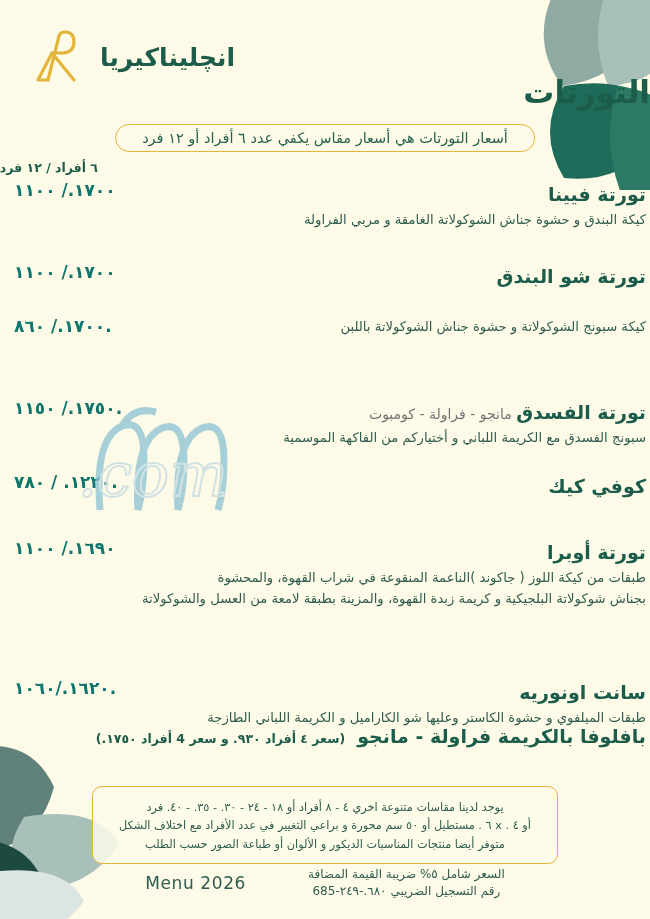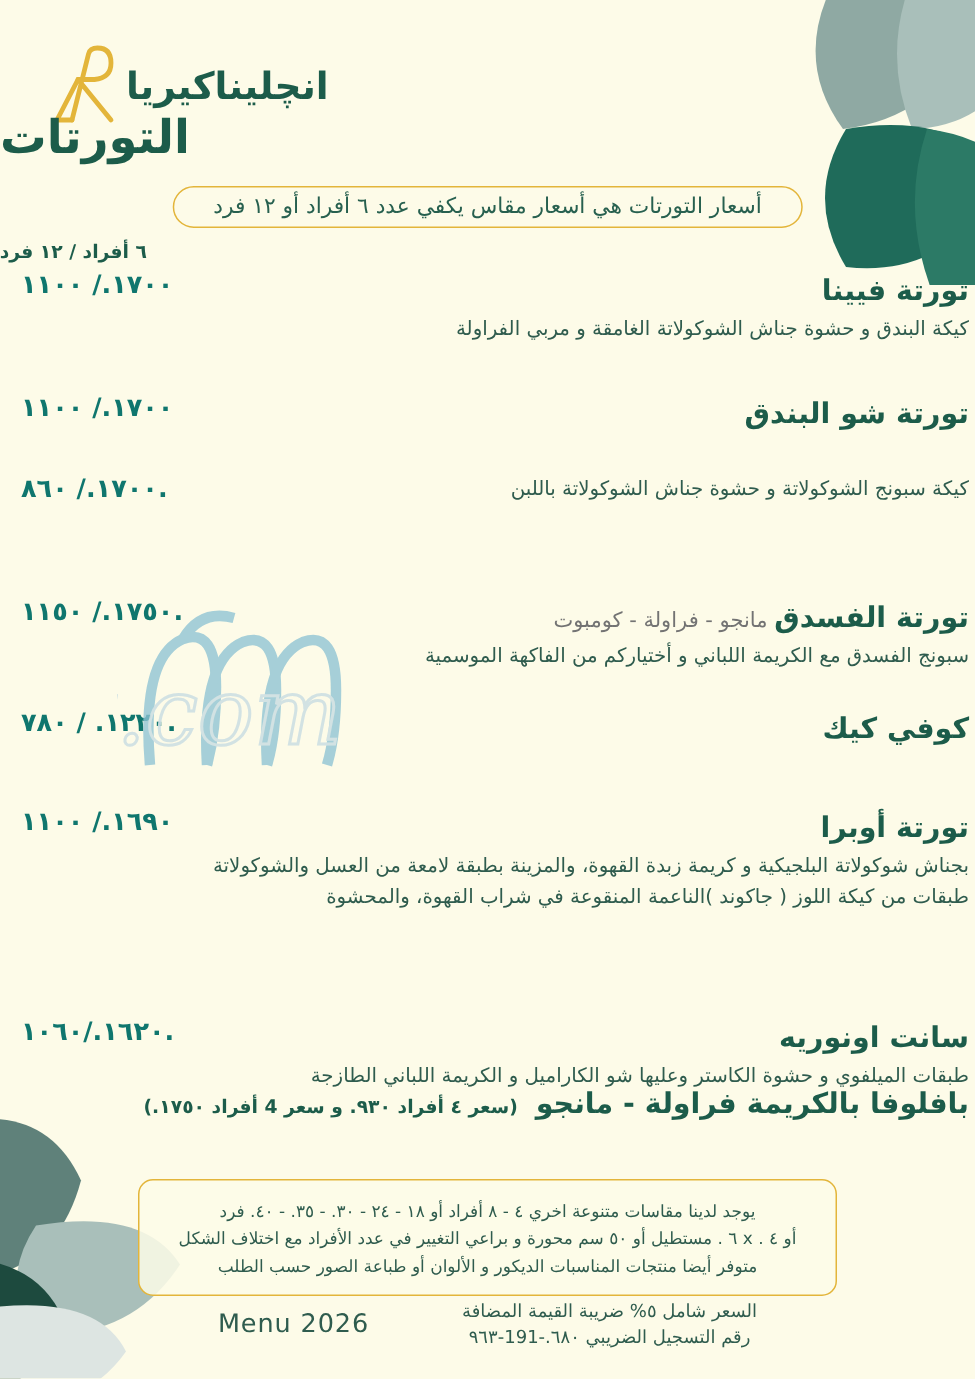--- a/index.html
+++ b/index.html
@@ -20,34 +20,34 @@
   
   .deco { position:absolute; pointer-events:none; }
   #deco-tr { top:-10px; right:-18px; width:210px; height:200px; }
   #deco-bl { bottom:-14px; left:-30px; width:190px; height:190px; }
 
   
   .header { position:relative; height:172px; }
 
   .brand {
     position:absolute; top:28px; left:18px;
-    display:flex; align-items:center; gap:4px;
+    display:flex; align-items:center; gap:20px;
     direction:rtl;
     justify-content:space-between;
   }
   .brand-name {
     font-size:25px; font-weight:bold;
     color:#1c5c4a; letter-spacing:-0.5px;
     white-space:nowrap;
   }
   .brand-mark { width:62px; height:58px; flex:none; }
 
   .section-title {
     position:absolute; top:74px; left:0; right:0;
-    text-align:left;
+    text-align:right;
     font-size:31px; font-weight:bold;
     color:#1c5c4a;
     letter-spacing:0.5px;
   }
 
   .pill {
     position:absolute; top:124px; left:50%;
     transform:translateX(-50%);
     border:1.6px solid #e3b53a;
     border-radius:22px;
@@ -195,22 +195,22 @@
       <div class="item" style="position: absolute; left: 0px; right: 0px; top: 300px;">
         <div class="item-price">١٢٢٠. / ٧٨٠.</div>
         <div class="item-body">
           <div class="item-name"><span>كوفي كيك</span></div>
         </div>
       </div>
       <div class="item" style="position: absolute; left: 0px; right: 0px; top: 366px;">
         <div class="item-price">١٦٩٠./ ١١٠٠</div>
         <div class="item-body">
           <div class="item-name"><span>تورتة أوبرا</span></div>
+          <div class="item-desc">طبقات من كيكة اللوز ( جاكوند )الناعمة المنقوعة في شراب القهوة، والمحشوة</div>
           <div class="item-desc">بجناش شوكولاتة البلجيكية و كريمة زبدة القهوة، والمزينة بطبقة لامعة من العسل والشوكولاتة</div>
-          <div class="item-desc">طبقات من كيكة اللوز ( جاكوند )الناعمة المنقوعة في شراب القهوة، والمحشوة</div>
         </div>
       </div>
       <div class="item" style="position: absolute; left: 0px; right: 0px; top: 474px; margin-top: 32px;">
         <div class="item-price">١٦٢٠./١٠٦٠.</div>
         <div class="item-body">
           <div class="item-name"><span>سانت اونوريه</span></div>
           <div class="item-desc">طبقات الميلفوي و حشوة الكاستر  وعليها شو الكاراميل و الكريمة اللباني الطازجة</div>
         </div>
       </div>
       <div class="item" style="position: absolute; left: 0px; right: 0px; top: 550px;">
@@ -232,18 +232,18 @@
 
   <div class="note-box" id="note-box">
       <div class="note-line">يوجد لدينا مقاسات متنوعة اخري ٤ - ٨ أفراد أو ١٨ - ٢٤ - ٣٠. - ٣٥. - ٤٠. فرد</div>
       <div class="note-line">أو ٤ . x ٦ . مستطيل أو ٥٠ سم محورة و براعي التغيير في عدد الأفراد مع اختلاف الشكل</div>
       <div class="note-line">متوفر أيضا منتجات المناسبات الديكور و الألوان أو طباعة الصور حسب الطلب</div>
     </div>
 
   <div class="footer">
     <div class="tax">
       <div class="tax-line">السعر شامل ٥% ضريبة القيمة المضافة</div>
-      <div class="tax-line">رقم التسجيل الضريبي ٦٨٠.-191-٩٦٣</div>
+      <div class="tax-line">رقم التسجيل الضريبي ٦٨٠.-٢٤٩-685</div>
     </div>
     <div class="menu-year">Menu 2026</div>
   </div>
 
 </div>
 
 </body></html>

